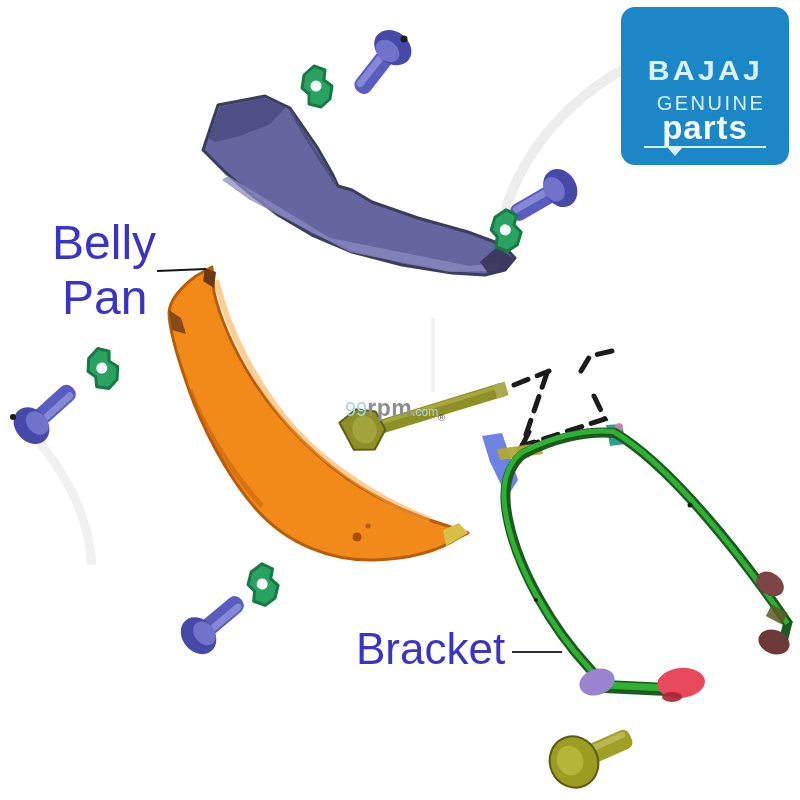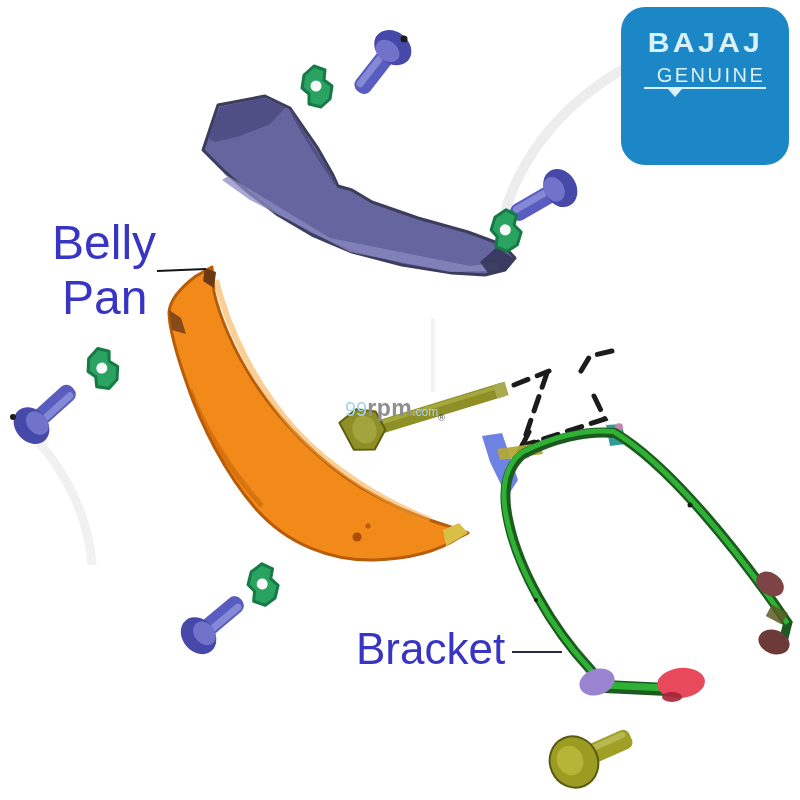--- a/index.html
+++ b/index.html
@@ -6,23 +6,23 @@
   body{
     width:800px;height:800px;position:relative;overflow:hidden;
     background:#ffffff;
     font-family:"Liberation Sans", sans-serif;
   }
   .abs{position:absolute;}
   
   .logo-card{
     left:621px;top:7px;width:168px;height:158px;
     background:var(--c-logo-bg,#1b87c6);
-    border-radius:24px;
+    border-radius:14px;
     display:flex;flex-direction:column;align-items:center;
-    box-sizing:border-box;padding-top:22px;
+    box-sizing:border-box;padding-top:50px;
   }
   .logo-brand{
     color:var(--c-logo-text,#d9f1fb);
     font-size:28px;font-weight:800;letter-spacing:3px;
     transform:scaleX(1.08);line-height:1;
   }
   .logo-genuine{
     color:var(--c-logo-text,#d9f1fb);
     font-size:20px;font-weight:400;letter-spacing:2.5px;
     margin-top:8px;line-height:1;margin-left:12px;
@@ -177,17 +177,18 @@
 <div class="abs part-label lbl-belly2">Pan</div>
 <div class="abs part-label lbl-bracket">Bracket</div>
 
 <div class="abs watermark">
   <span class="wm-blue">99</span><span class="wm-gray">rpm</span><span class="wm-com">.com</span><span class="wm-reg">®</span>
 </div>
 
 <div class="abs logo-card">
   <div class="logo-brand">BAJAJ</div>
   <div class="logo-genuine">GENUINE</div>
+  <div class="logo-parts">parts</div>
   <div class="logo-underline-wrap">
     <div class="logo-underline"></div>
     <div class="logo-triangle"></div>
   </div>
 </div>
 
 </body></html>

